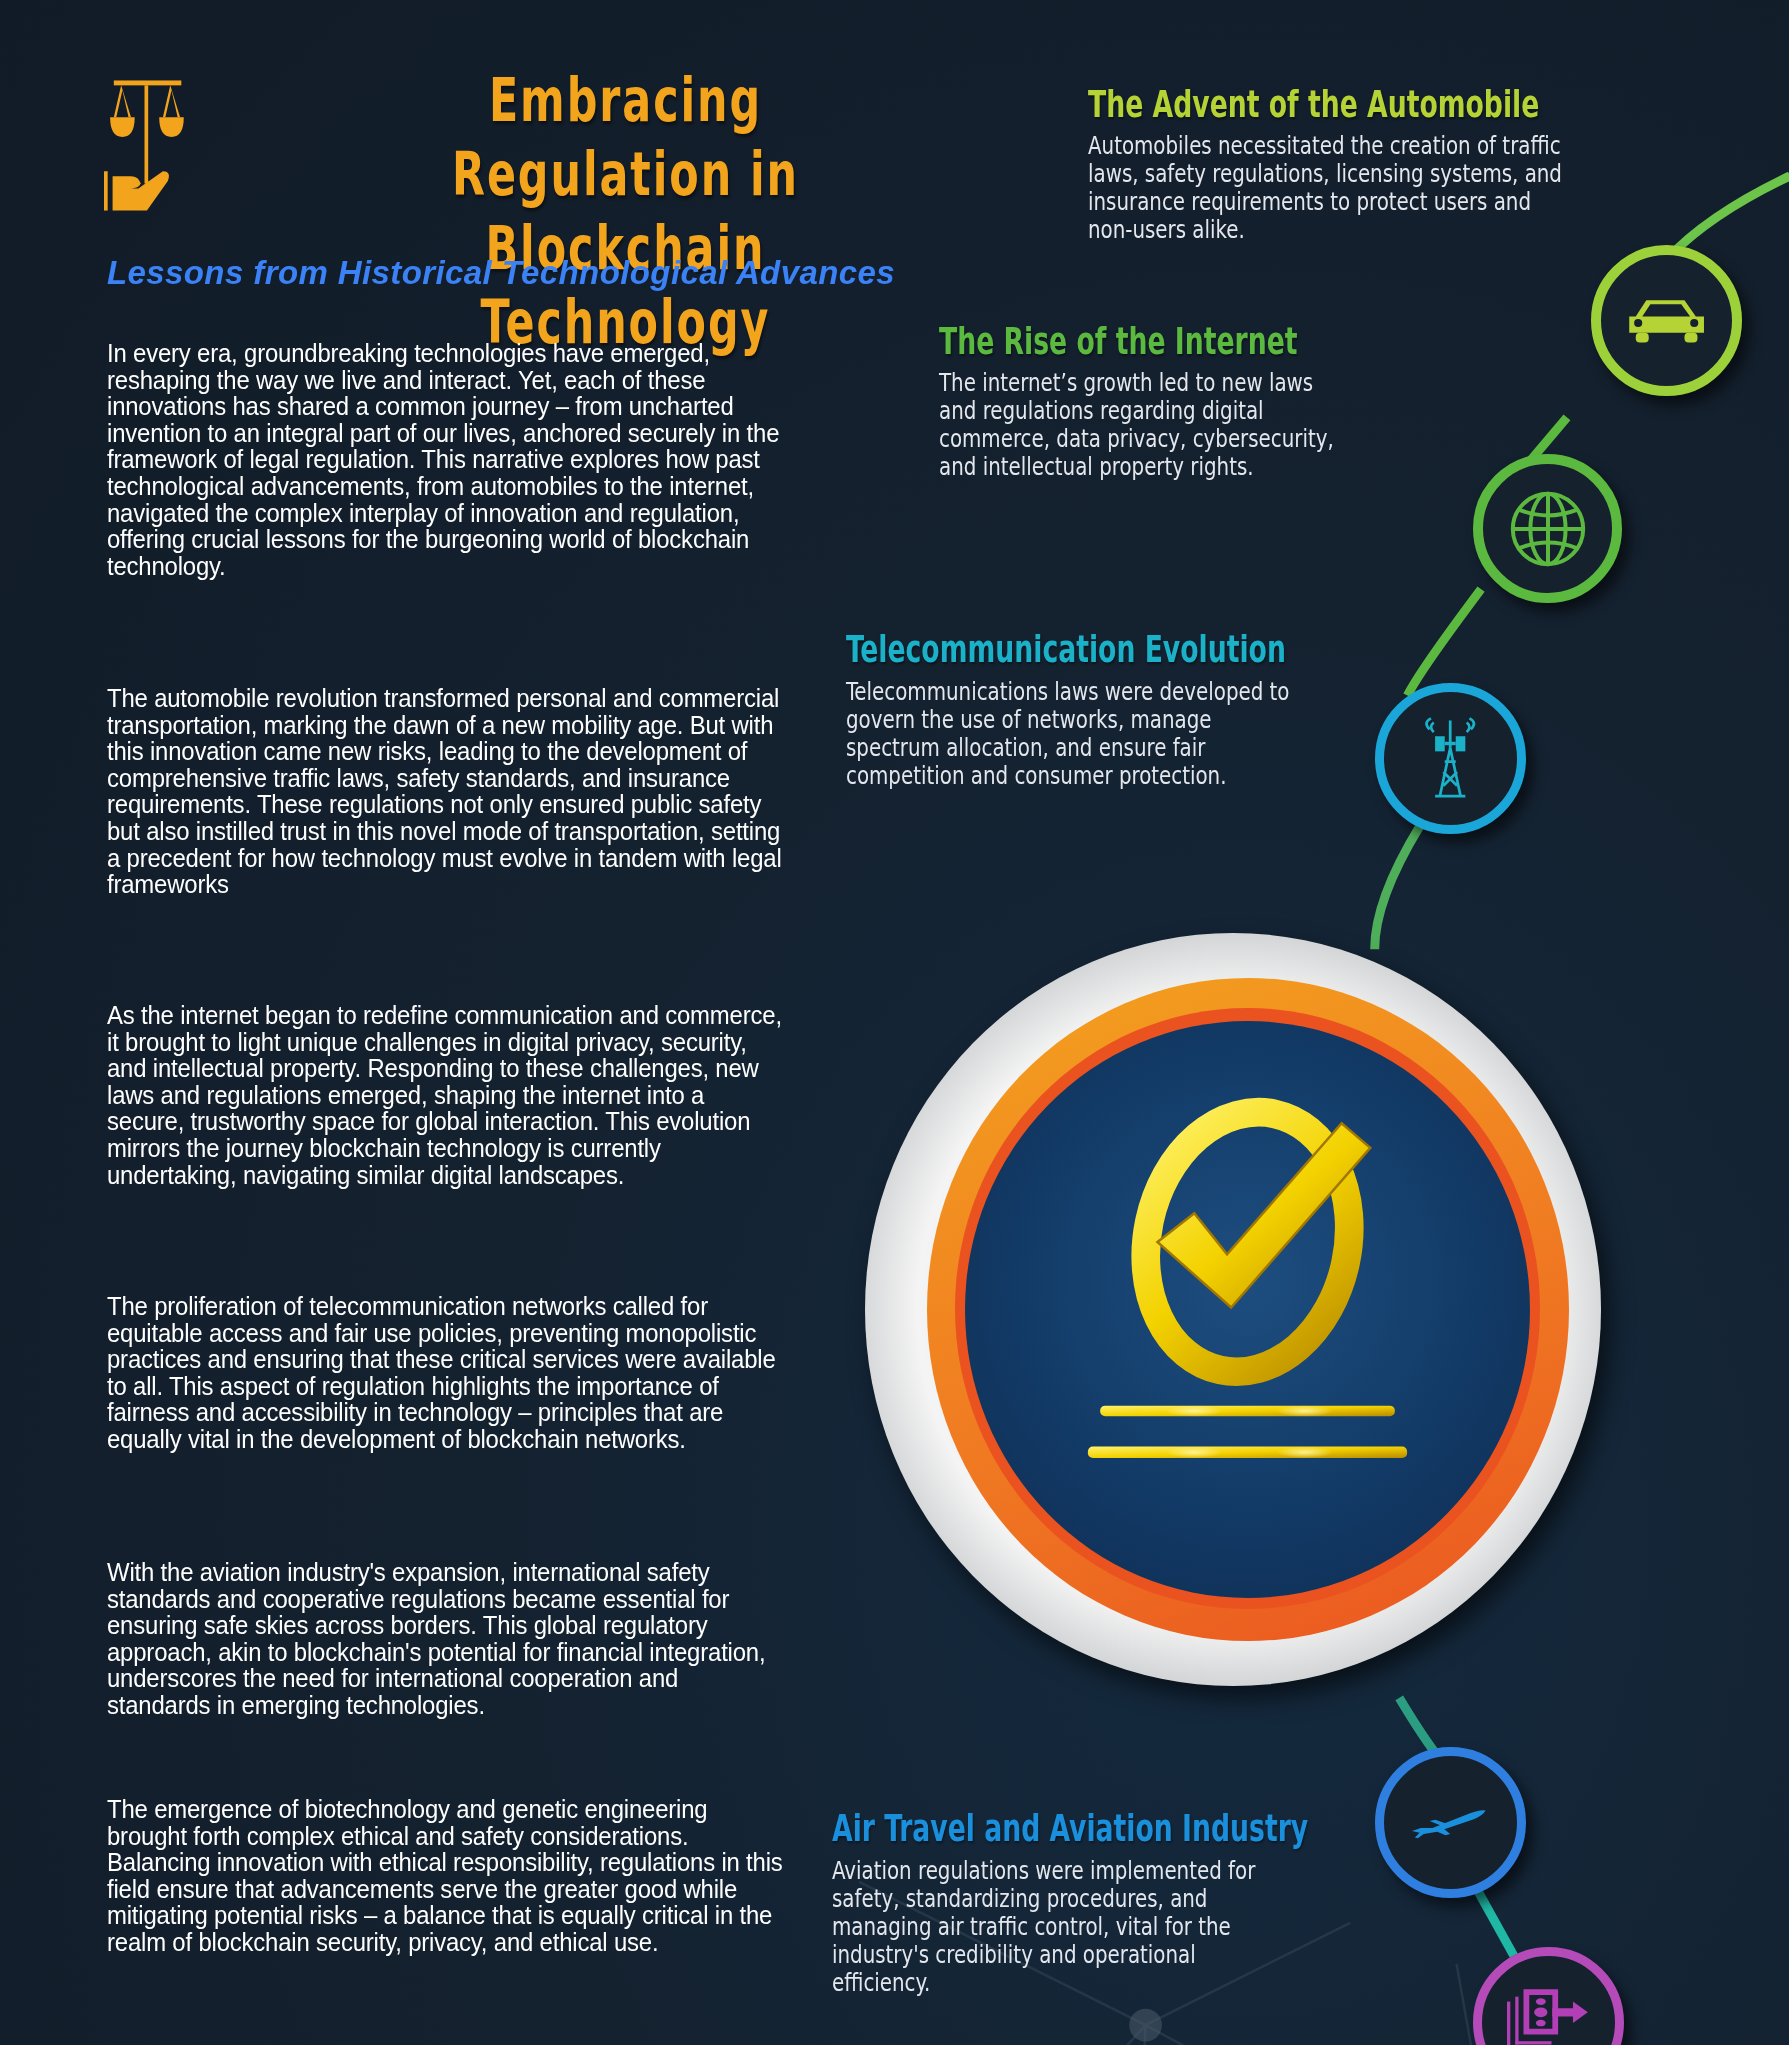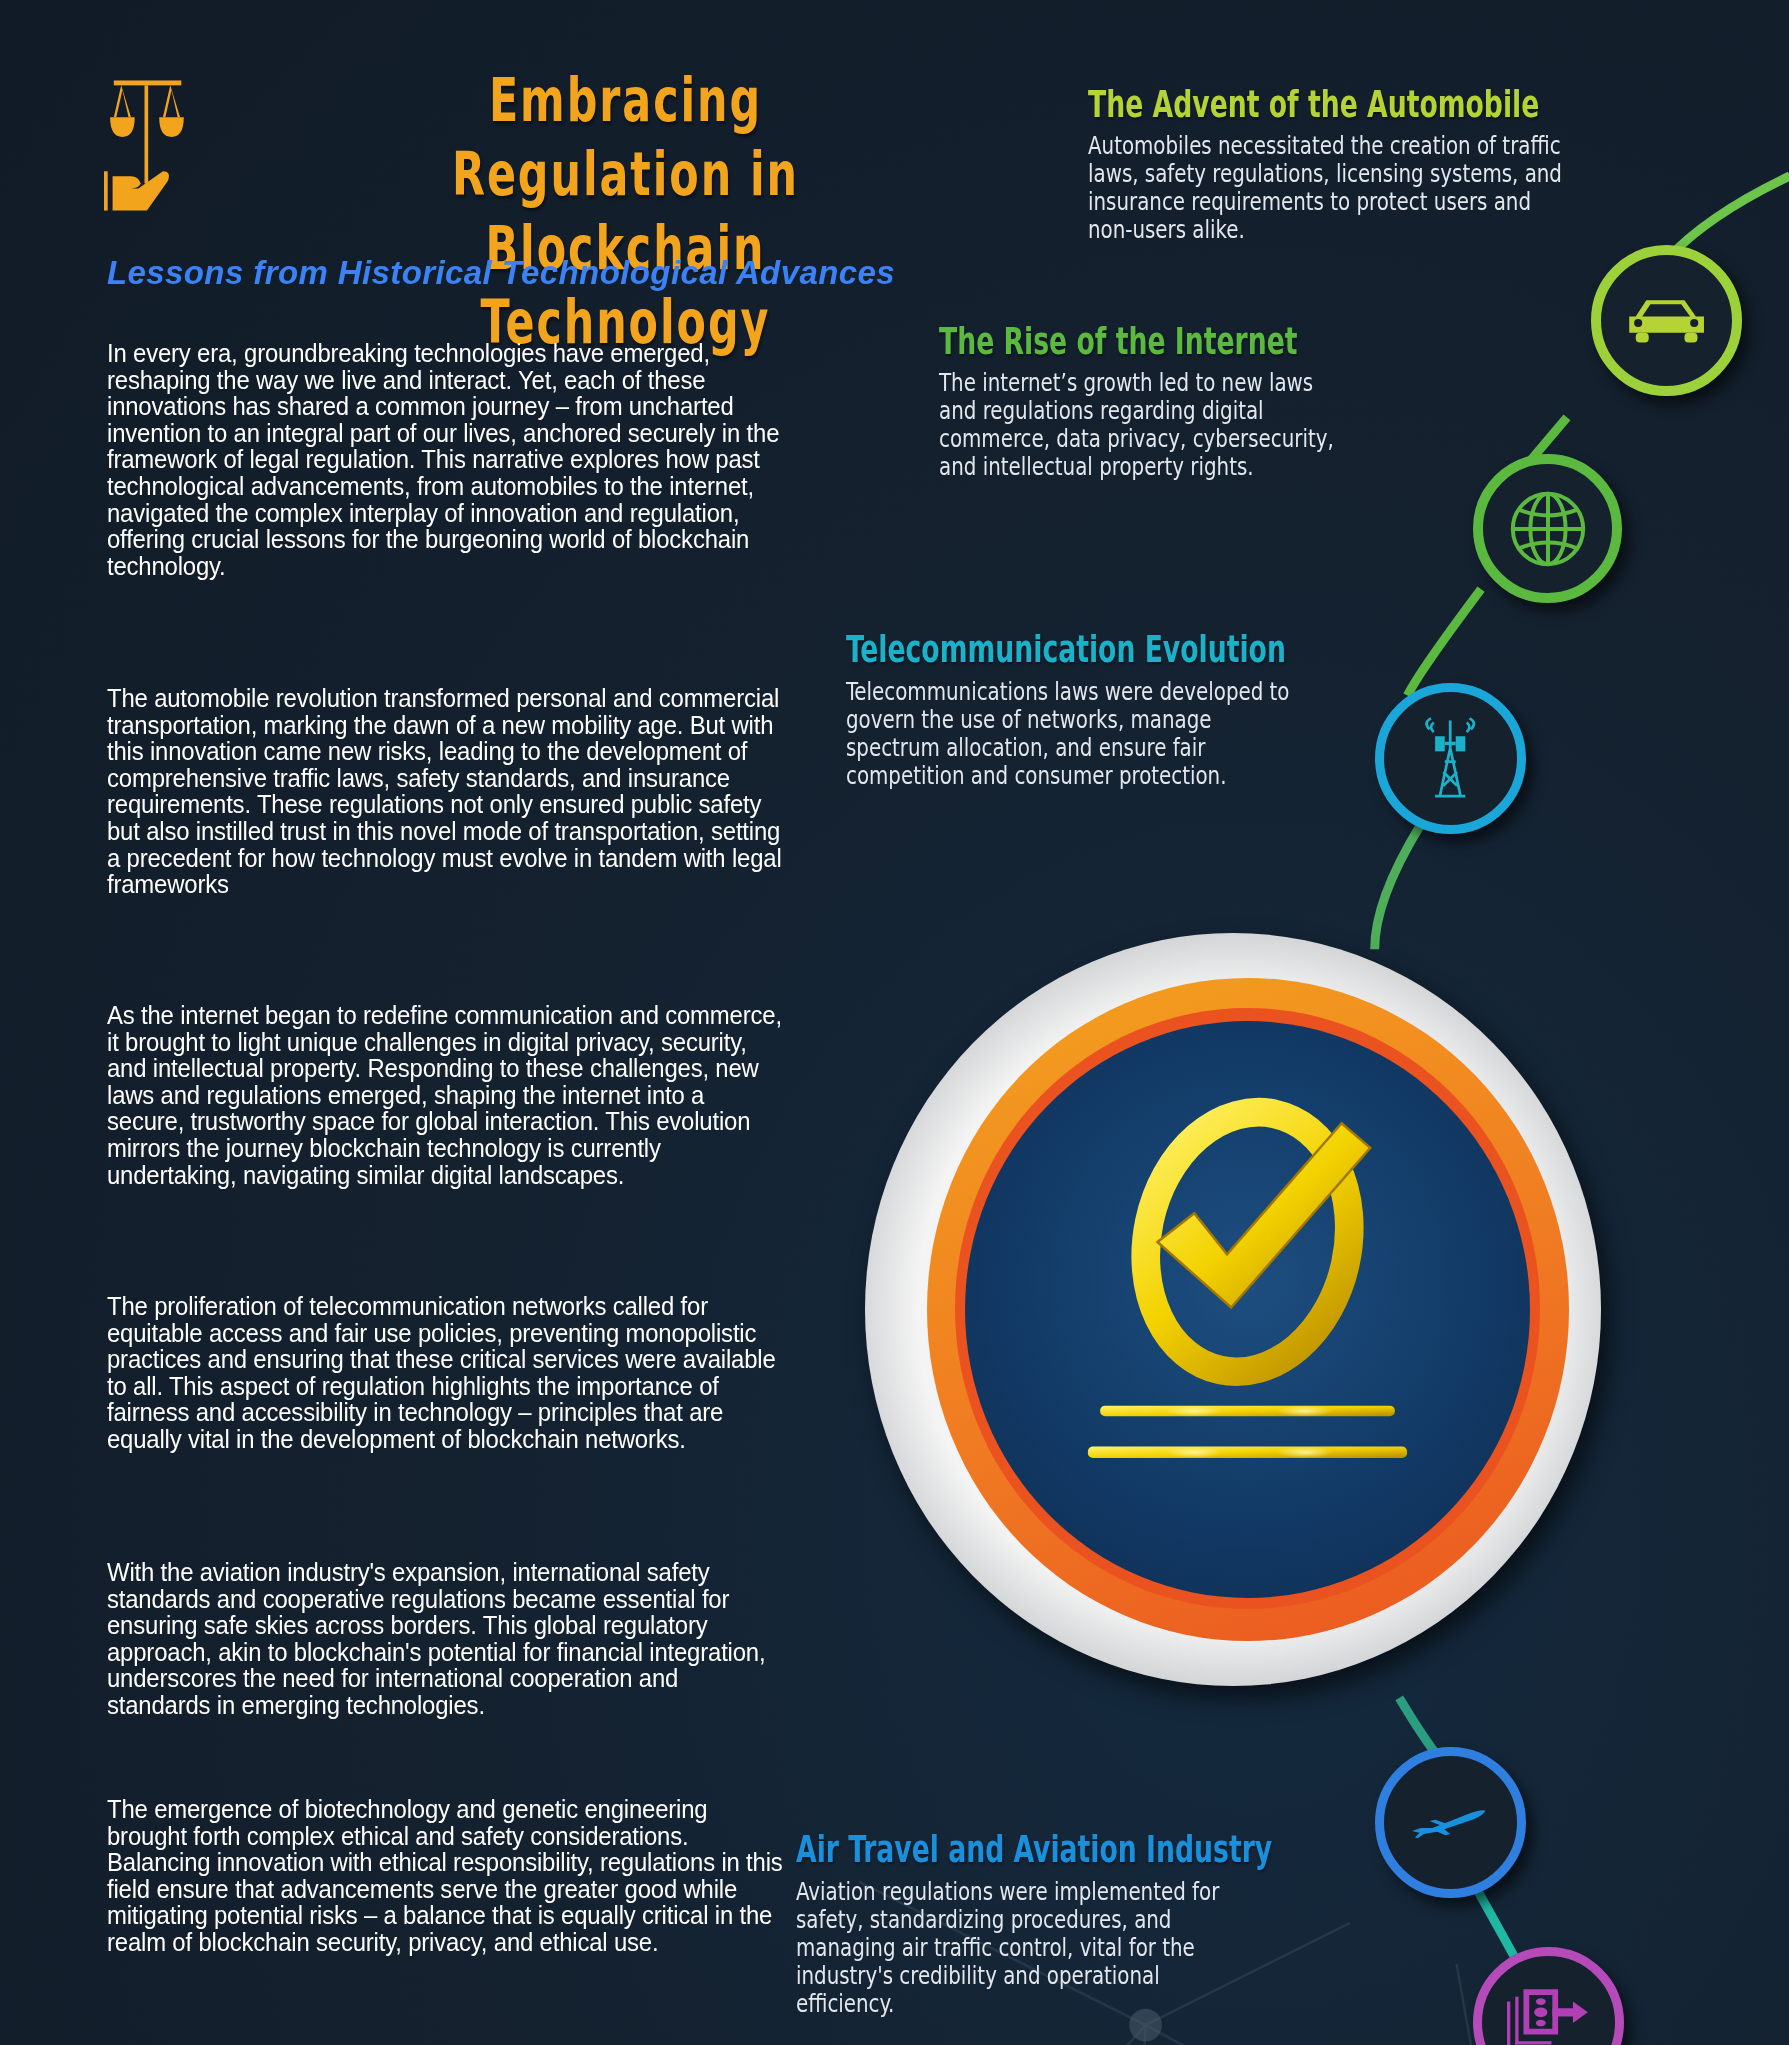--- a/index.html
+++ b/index.html
@@ -135,21 +135,21 @@
   <div class="desc" style="margin-top:6.1px;">Automobiles necessitated the creation of traffic laws, safety regulations, licensing systems, and insurance requirements to protect users and non-users alike.</div>
 </div>
 <div class="abs" style="left:939px; top:319px; width:450px;">
   <div class="ttl" style="color:#5cb93f;">The Rise of the Internet</div>
   <div class="desc" style="margin-top:6.1px;">The internet’s growth led to new laws and regulations regarding digital commerce, data privacy, cybersecurity, and intellectual property rights.</div>
 </div>
 <div class="abs" style="left:846px; top:627px; width:511px;">
   <div class="ttl" style="color:#1ab1c9;">Telecommunication Evolution</div>
   <div class="desc" style="margin-top:7.4px;">Telecommunications laws were developed to govern the use of networks, manage spectrum allocation, and ensure fair competition and consumer protection.</div>
 </div>
-<div class="abs" style="left:796px; top:1806px; width:511px;margin-top:21px;">
+<div class="abs" style="left:832px; top:1806px; width:511px;">
   <div class="ttl" style="color:#1a8fdc;">Air Travel and Aviation Industry</div>
   <div class="desc" style="margin-top:7.4px;">Aviation regulations were implemented for safety, standardizing procedures, and managing air traffic control, vital for the industry's credibility and operational efficiency.</div>
 </div>
 
 <div class="node" style="left:1591px; top:245px; width:151px; height:151px; border:10.6px solid #9dd13a;">
   <svg viewBox="0 0 100 60">
       <g fill="#b5d334">
         <path d="M25 5 H72 L86 25 H96 V45 H4 V25 H12 Z M30 10 L20 25 H79 L68 10 Z" fill-rule="evenodd"></path>
         <circle cx="15" cy="33" r="5" fill="#16212e"></circle>
         <circle cx="84" cy="33" r="5" fill="#16212e"></circle>

